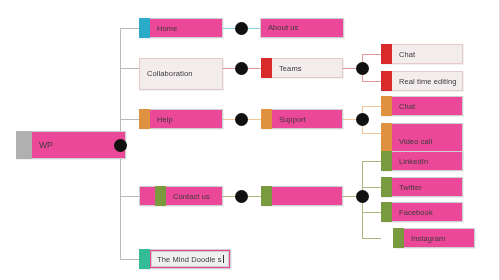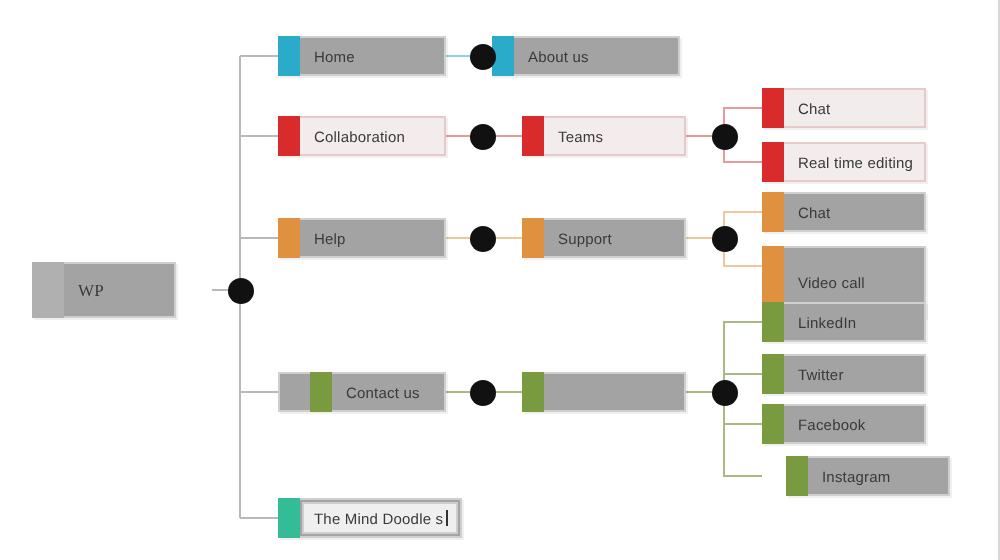--- a/index.html
+++ b/index.html
@@ -26,21 +26,21 @@
     top: 0;
     width: 500px;
     height: 280px;
     pointer-events: none;
   }
   .node {
     position: absolute;
     box-sizing: border-box;
     display: flex;
     align-items: stretch;
-    background: #a3a3a3;
+    background: #ec4899;
     border: 1px solid #cfcfcf;
     box-shadow: 1px 1px 0 rgba(0,0,0,0.06);
   }
   .node .accent {
     flex: 0 0 auto;
     width: 11px;
     margin: -1px 0 -1px -1px;
   }
   .node .node-label {
     flex: 1 1 auto;
@@ -110,50 +110,50 @@
       <path d="M362 119 L362 133 L381 133" stroke="#eec79b"></path>
 
       <path d="M343 196 L362 196" stroke="#a8b981"></path>
       <path d="M362 196 L362 161 L381 161" stroke="#a8b981"></path>
       <path d="M362 196 L362 187 L381 187" stroke="#a8b981"></path>
       <path d="M362 196 L362 212 L381 212" stroke="#a8b981"></path>
       <path d="M362 196 L362 238 L381 238" stroke="#a8b981"></path>
     </g>
   </svg>
 
-  <div class="node" id="root-node" style="left: 16px; top: 131px; width: 72px; height: 28px; font-family: Liberation Serif, serif;">
+  <div class="node" id="root-node" style="left: 16px; top: 131px; width: 110px; height: 28px;">
     <div class="accent" style="background: rgb(176, 176, 176); width: 16px;"></div>
     <div class="node-label" style="font-size: 8.5px;">WP</div>
   </div>
 
   <div id="level1">
       <div class="node" style="left: 139px; top: 18px; width: 84px; height: 20px;">
         <div class="accent" style="background: rgb(41, 171, 201);"></div>
         <div class="node-label">Home</div>
       </div>
-      <div class="node tinted" style="left: 139px; top: 58px; width: 84px; height: 20px; border-color: rgb(230, 201, 201);">
+      <div class="node tinted" style="left: 139px; top: 58px; width: 84px; height: 32px; border-color: rgb(230, 201, 201); flex-direction: column;">
         <div class="accent" style="background: rgb(217, 43, 43);"></div>
         <div class="node-label">Collaboration</div>
       </div>
       <div class="node" style="left: 139px; top: 109px; width: 84px; height: 20px;">
         <div class="accent" style="background: rgb(224, 145, 63);"></div>
         <div class="node-label">Help</div>
       </div>
       <div class="node" style="left: 139px; top: 186px; width: 84px; height: 20px; padding-left: 16px;">
         <div class="accent" style="background: rgb(122, 154, 64);"></div>
         <div class="node-label">Contact us</div>
       </div>
       <div class="node editing" style="left: 139px; top: 249px; width: 92px; height: 20px;">
         <div class="accent" style="background: rgb(52, 188, 150);"></div>
         <div class="node-label">The Mind Doodle s<span class="caret"></span></div>
       </div>
     </div>
 
   <div id="level2">
-      <div class="node" style="left: 246px; top: 18px; width: 94px; height: 20px;">
+      <div class="node" style="left: 260px; top: 18px; width: 84px; height: 20px; flex-direction: column;">
         <div class="accent" style="background: rgb(41, 171, 201);"></div>
         <div class="node-label">About us</div>
       </div>
       <div class="node tinted" style="left: 261px; top: 58px; width: 82px; height: 20px; border-color: rgb(230, 201, 201);">
         <div class="accent" style="background: rgb(217, 43, 43);"></div>
         <div class="node-label">Teams</div>
       </div>
       <div class="node" style="left: 261px; top: 109px; width: 82px; height: 20px;">
         <div class="accent" style="background: rgb(224, 145, 63);"></div>
         <div class="node-label">Support</div>

